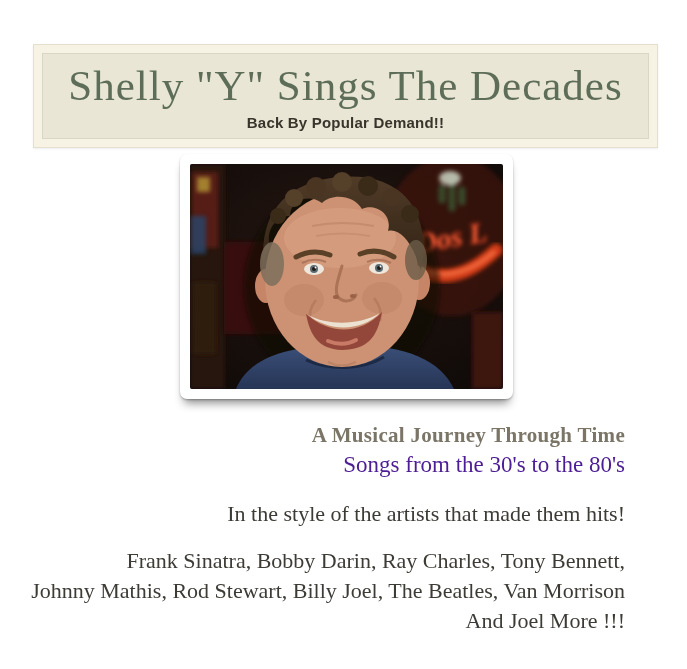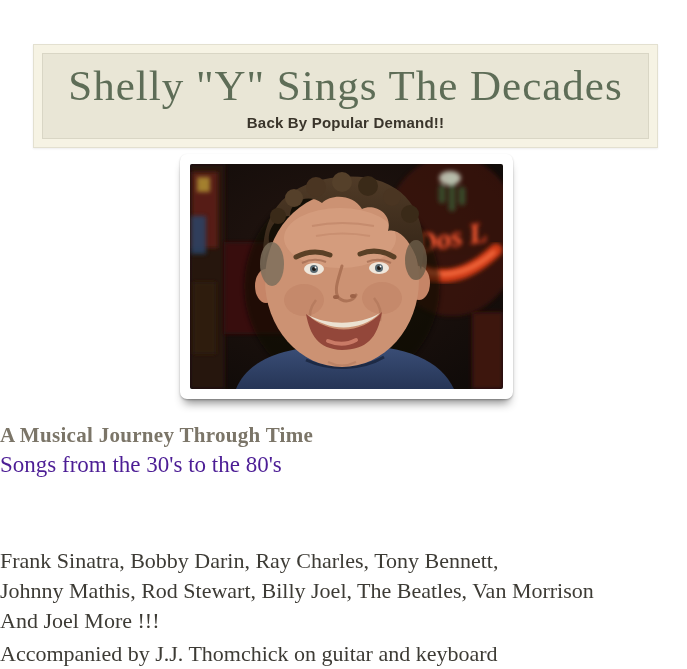--- a/index.html
+++ b/index.html
@@ -60,21 +60,21 @@
     padding: 10px;
     box-shadow: 0 1px 2px rgba(0,0,0,0.25),
                 0 8px 10px -4px rgba(0,0,0,0.45);
   }
   .photo-frame svg { display: block; border-radius: 2px; }
 
   
   .tline {
     position: absolute;
     left: 0; width: 625px;
-    text-align: left;
+    text-align: right;
     white-space: nowrap;
     color: #3d3b35;
   }
   .tagline-bold {
     top: 423px;
     font-weight: bold;
     font-size: 21px;
     color: #7b7568;
     letter-spacing: 0.3px;
   }
@@ -199,18 +199,18 @@
           <path d="M138,177 q15,6 28,-1" stroke="#c97a66" stroke-width="4" fill="none" stroke-linecap="round"></path>
         </g>
 
         <path d="M138,198 q14,7 28,0" stroke="#b07a5e" stroke-width="2" fill="none" opacity="0.6"></path>
       </g>
     </svg>
   </div>
 
   <div class="tline tagline-bold">A Musical Journey Through Time</div>
   <div class="tline tagline-sub">Songs from the 30's to the 80's</div>
+  <div class="tline style-line">In the style of the artists that made them hits!</div>
   <div class="tline artists-1">Frank Sinatra, Bobby Darin, Ray Charles, Tony Bennett,</div>
   <div class="tline artists-2">Johnny Mathis, Rod Stewart, Billy Joel, The Beatles, Van Morrison</div>
   <div class="tline more-line">And Joel More !!!</div>
-  <div class="tline accomp-line">Accompanied by J.J. Thomchick on guitar and keyboard</div>
 
 </div>
 
 </body></html>

